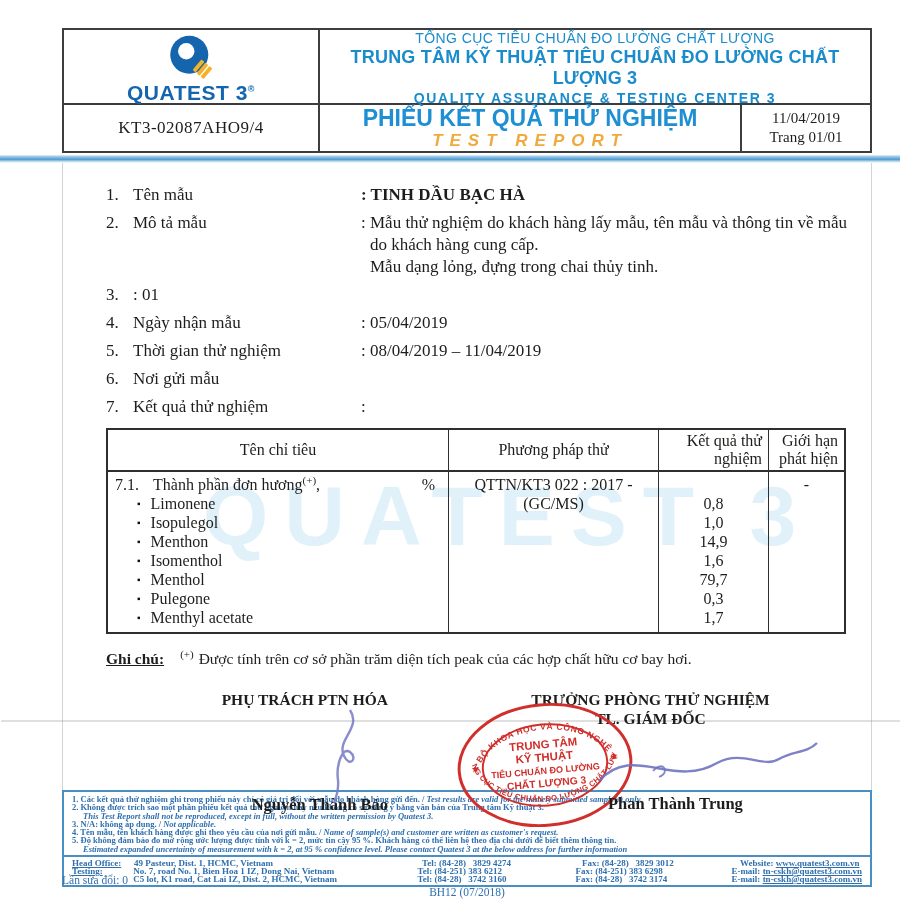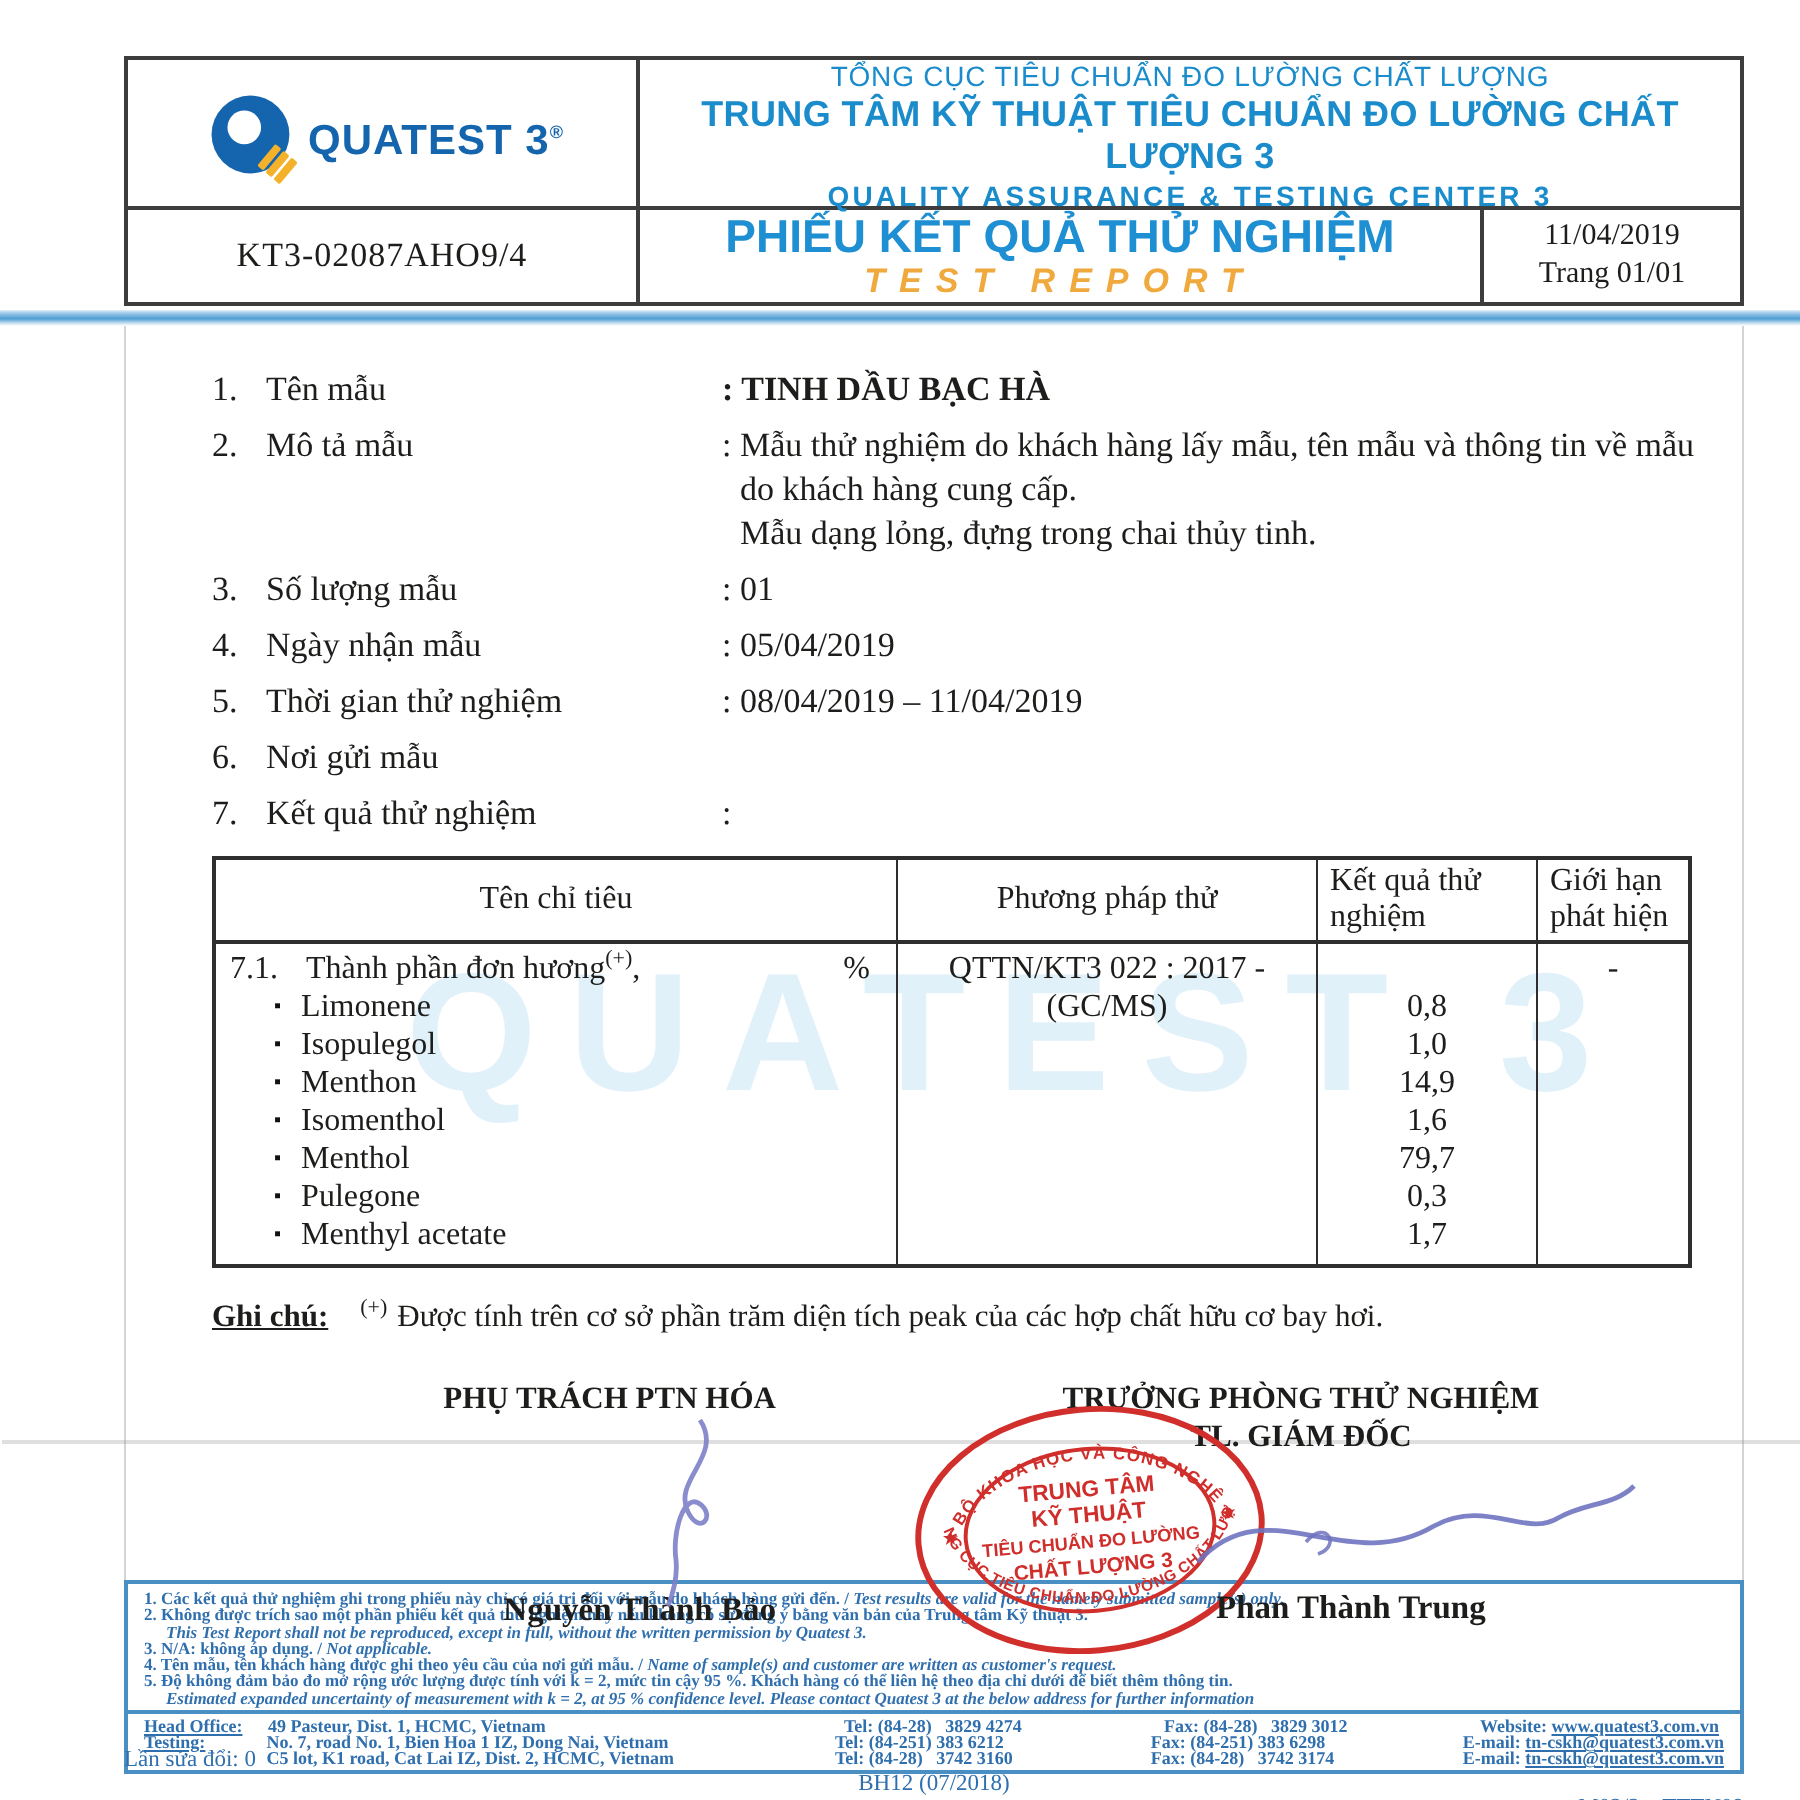--- a/index.html
+++ b/index.html
@@ -2,21 +2,21 @@
 <html><head>
 <meta charset="utf-8">
 <style>
   * { box-sizing: border-box; margin: 0; padding: 0; }
   html,body { width:900px; height:900px; background:#ffffff; }
   body { font-family:"Liberation Serif", serif; color:#1d1d1b; position:relative; overflow:hidden; }
 
   
   .header-box { position:absolute; left:62px; top:28px; width:810px; border:2px solid #3d3d3d; background:#fff; }
   .header-row1 { display:flex; height:73px; }
-  .logo-cell { width:256px; border-right:2px solid #3d3d3d; display:flex; flex-direction:row; align-items:center; justify-content:center; padding-top:4px; }
+  .logo-cell { width:256px; border-right:2px solid #3d3d3d; display:flex; flex-direction:column; align-items:center; justify-content:center; padding-top:4px; }
   .logo-text { font-family:"Liberation Sans", sans-serif; font-weight:bold; font-size:21px; color:#1465ae; letter-spacing:0.5px; line-height:20px; }
   .logo-text sup { font-size:9px; }
   .org-cell { flex:1; text-align:center; display:flex; flex-direction:column; justify-content:center; font-family:"Liberation Sans", sans-serif; color:#1b8ccb; padding-top:2px; }
   .org1 { font-size:14px; letter-spacing:0.4px; }
   .org2 { font-size:18px; font-weight:bold; letter-spacing:0.2px; margin-top:1px; }
   .org3 { font-size:14px; font-weight:bold; letter-spacing:1.6px; margin-top:1px; }
   .header-row2 { display:flex; height:48px; border-top:2px solid #3d3d3d; }
   .cell-repno { width:256px; border-right:2px solid #3d3d3d; display:flex; align-items:center; justify-content:center; font-size:17px; letter-spacing:0.5px; }
   .cell-title { flex:1; border-right:2px solid #3d3d3d; text-align:center; padding-top:1px; }
   .title-vi { font-family:"Liberation Sans", sans-serif; font-weight:bold; font-size:23px; color:#1e8fd2; line-height:25px; }
@@ -36,21 +36,21 @@
 
   .info { padding:21px 0 0 43px; font-size:17px; position:relative; z-index:1; }
   .info-row { display:flex; margin-bottom:6px; line-height:22px; }
   .info-no { width:27px; }
   .info-label { width:228px; }
   .info-value { flex:1; }
   .b { font-weight:bold; }
 
   
   .rtable { margin:10px 0 0 43px; width:740px; border:2px solid #2e2e2e; position:relative; z-index:1; font-size:16px; background:transparent; }
-  .thead { display:flex; border-bottom:2px solid #2e2e2e; text-align:left; }
+  .thead { display:flex; border-bottom:2px solid #2e2e2e; text-align:right; }
   .th { display:flex; align-items:center; justify-content:center; padding:2px 6px; min-height:40px; line-height:18px; }
   .c1 { width:341px; border-right:1px solid #2e2e2e; }
   .c2 { width:210px; border-right:1px solid #2e2e2e; }
   .c3 { width:110px; border-right:1px solid #2e2e2e; }
   .c4 { flex:1; }
   .tbody { display:flex; }
   .tcol { padding:3px 0 5px; }
   .tline { height:19px; line-height:19px; }
   .sect-line { display:flex; padding:0 13px 0 7px; }
   .sect-no { margin-right:14px; }
@@ -149,21 +149,20 @@
         <span class="info-no">2.</span>
         <span class="info-label">Mô tả mẫu</span>
         <span class="info-value">
           <span>: Mẫu thử nghiệm do khách hàng lấy mẫu, tên mẫu và thông tin về mẫu</span><br>
           <span style="margin-left:9px">do khách hàng cung cấp.</span><br>
           <span style="margin-left:9px">Mẫu dạng lỏng, đựng trong chai thủy tinh.</span>
         </span>
       </div>
       <div class="info-row">
         <span class="info-no">3.</span>
-        <span class="info-label">Số lượng mẫu</span>
         <span class="info-value">: 01</span>
       </div>
       <div class="info-row">
         <span class="info-no">4.</span>
         <span class="info-label">Ngày nhận mẫu</span>
         <span class="info-value">: 05/04/2019</span>
       </div>
       <div class="info-row">
         <span class="info-no">5.</span>
         <span class="info-label">Thời gian thử nghiệm</span>

